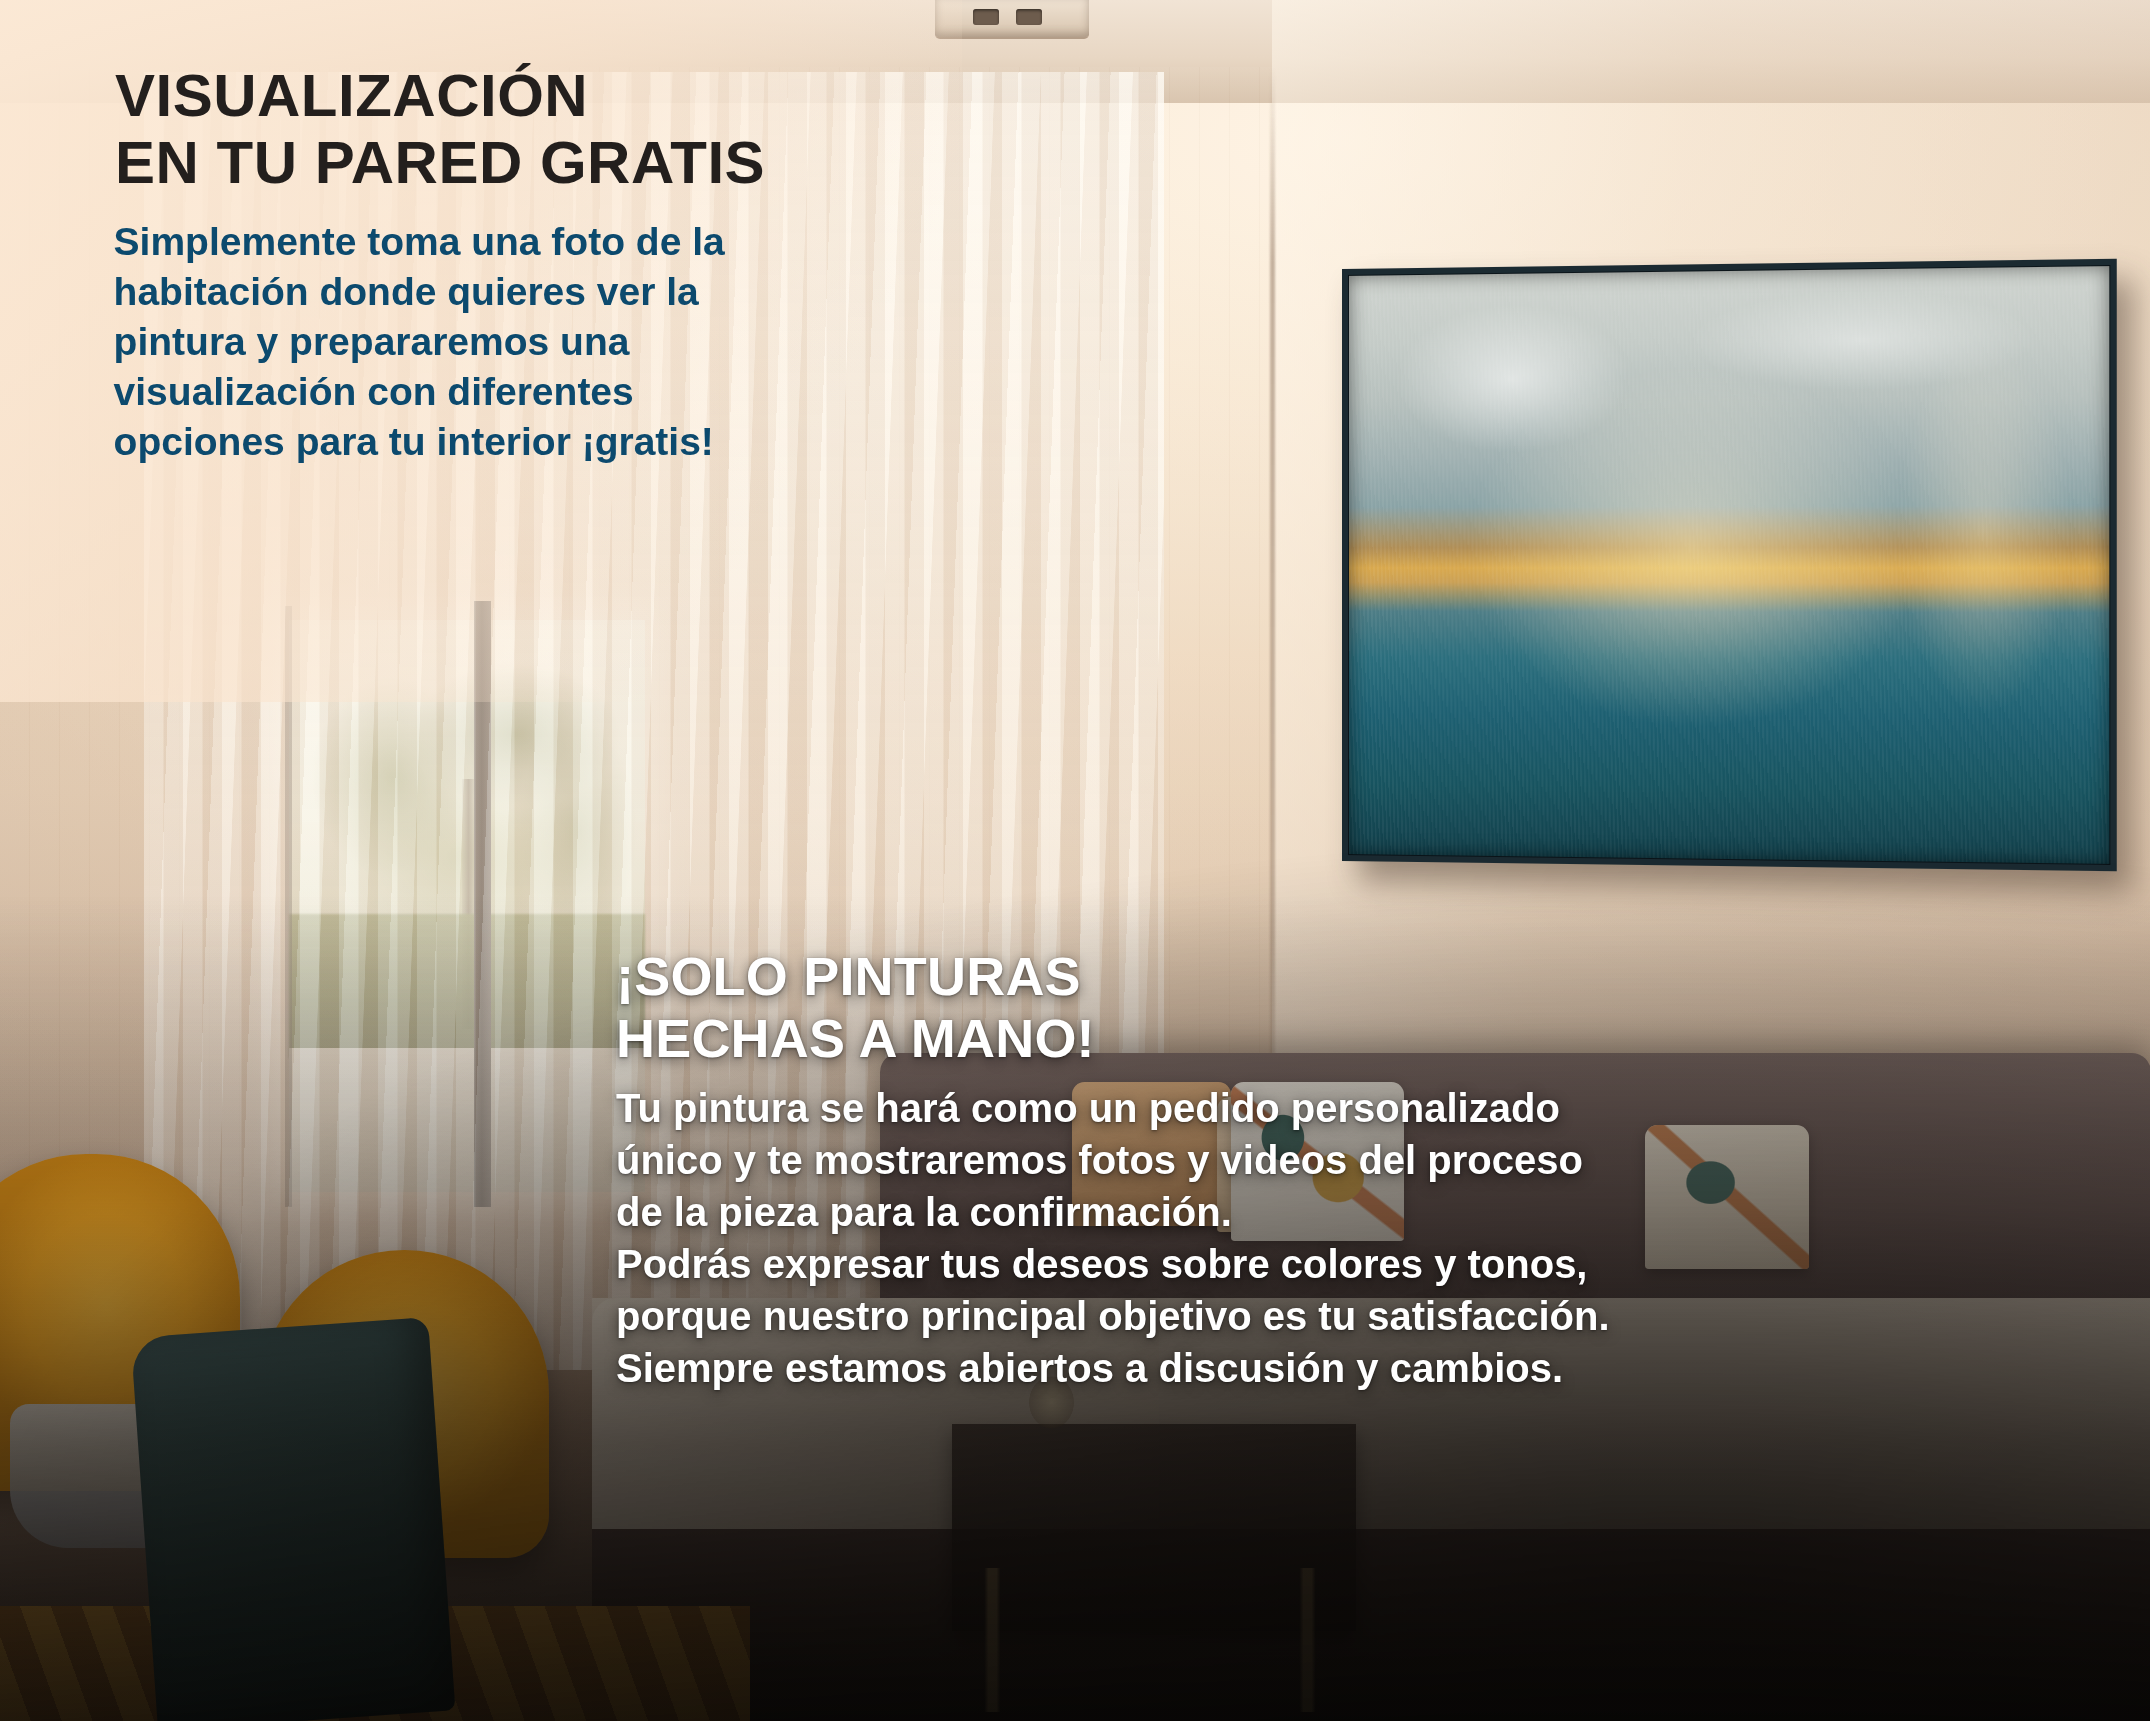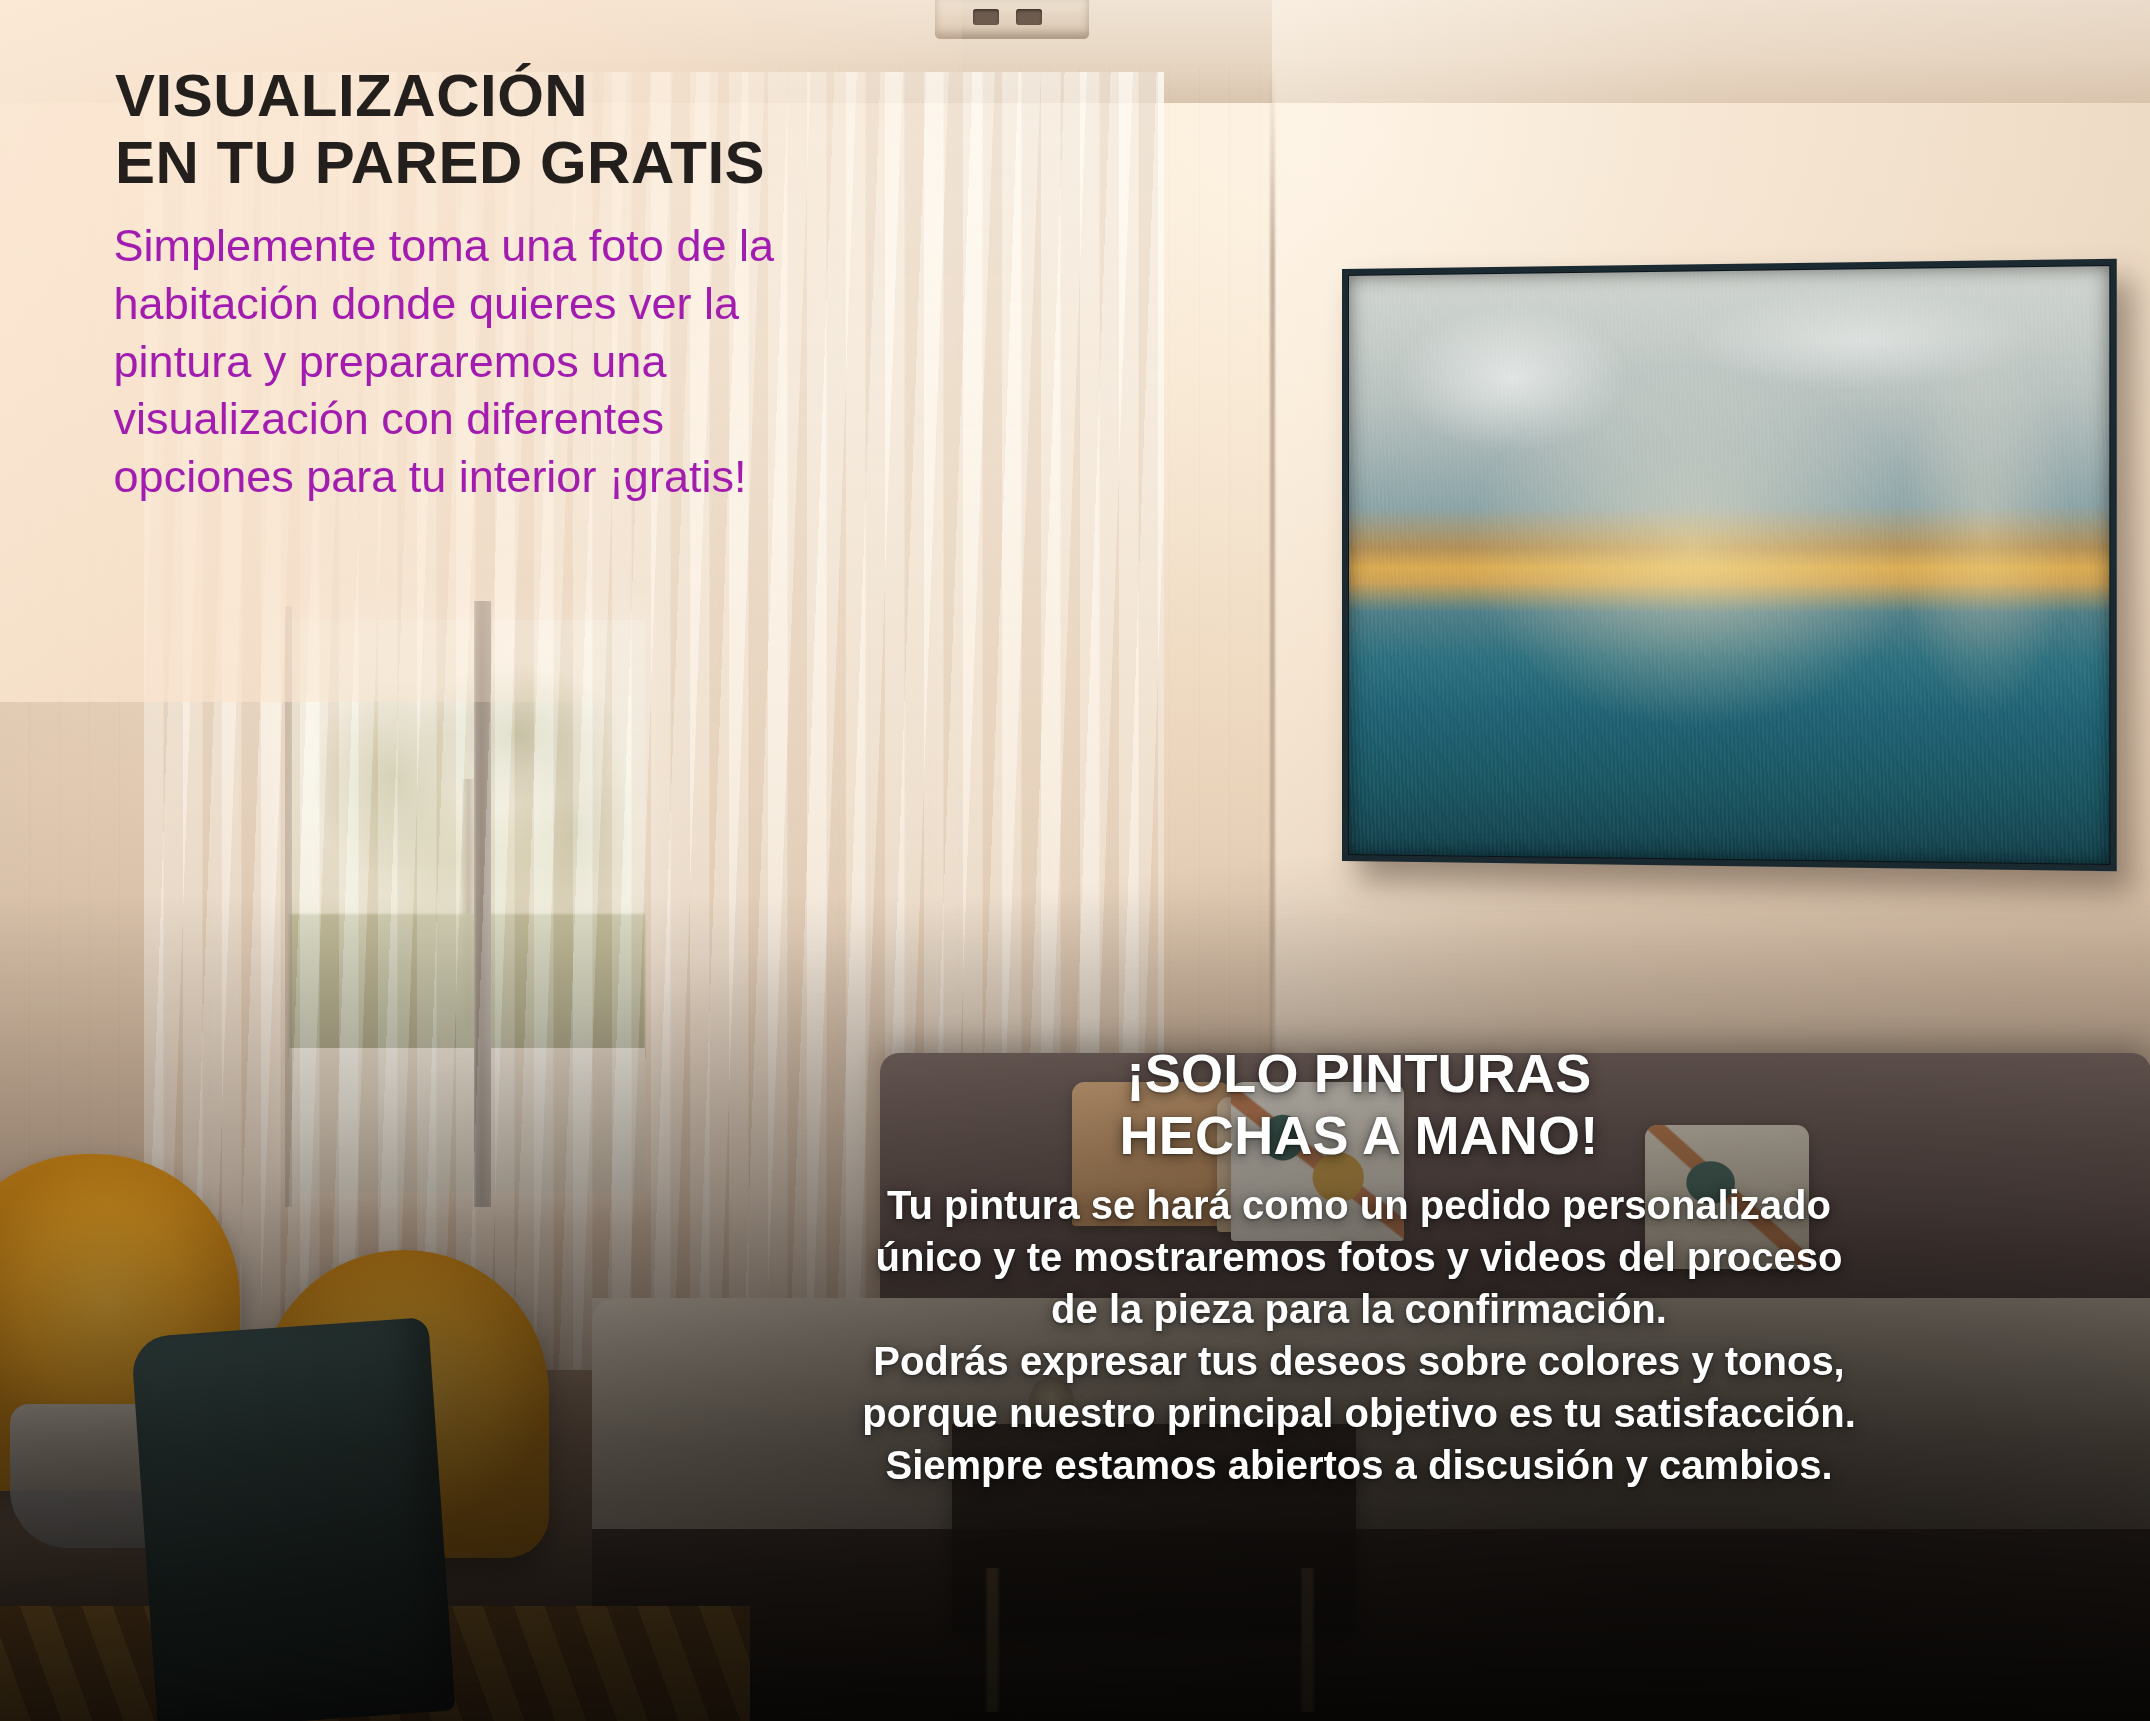--- a/index.html
+++ b/index.html
@@ -297,31 +297,31 @@
   #headline {
     margin: 12px;
     font-size: 60px;
     font-weight: 700;
     line-height: 1.12;
     letter-spacing: 0.5px;
     white-space: pre-line;
   }
   #subcopy {
     margin: 21px 0 0 10.6px;
-    font-size: 45px;
-    font-weight: 400;
+    font-size: 39px;
+    font-weight: 700;
     line-height: 1.28;
-    color: #a21caf;
+    color: #0c4a6e;
     width: 991px;
     white-space: pre-line;
   }
 
   #handmade-block {
-    left: 616px; top: 1043px; width: 1486px;
-    text-align: center;
+    left: 616px; top: 946px; width: 1486px;
+    text-align: left;
     color: #ffffff;
     text-shadow: 0 2.9px 12.5px rgba(0,0,0,.55), 0 1px 2.9px rgba(0,0,0,.45);
   }
   #handmade-title {
     margin: 0;
     font-size: 54px;
     font-weight: 700;
     line-height: 1.14;
     letter-spacing: 0.2px;
     white-space: pre-line;

